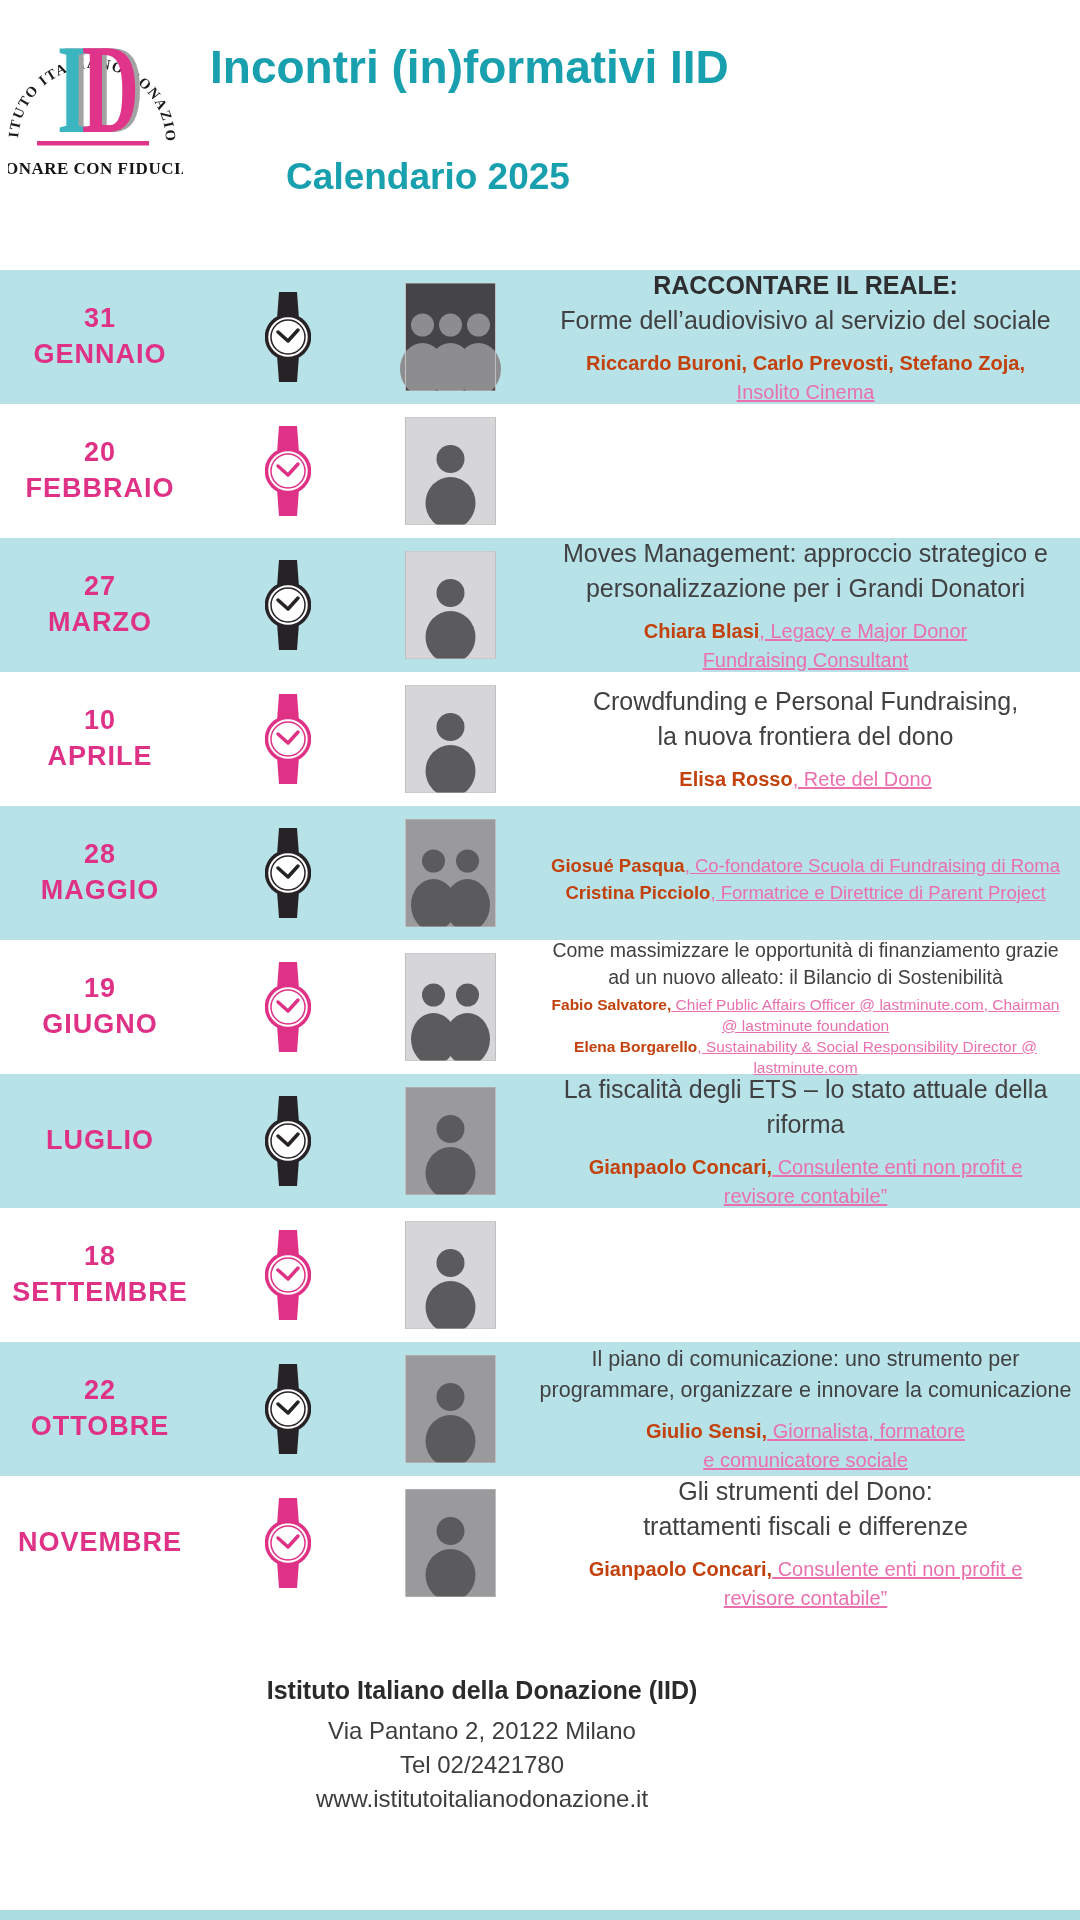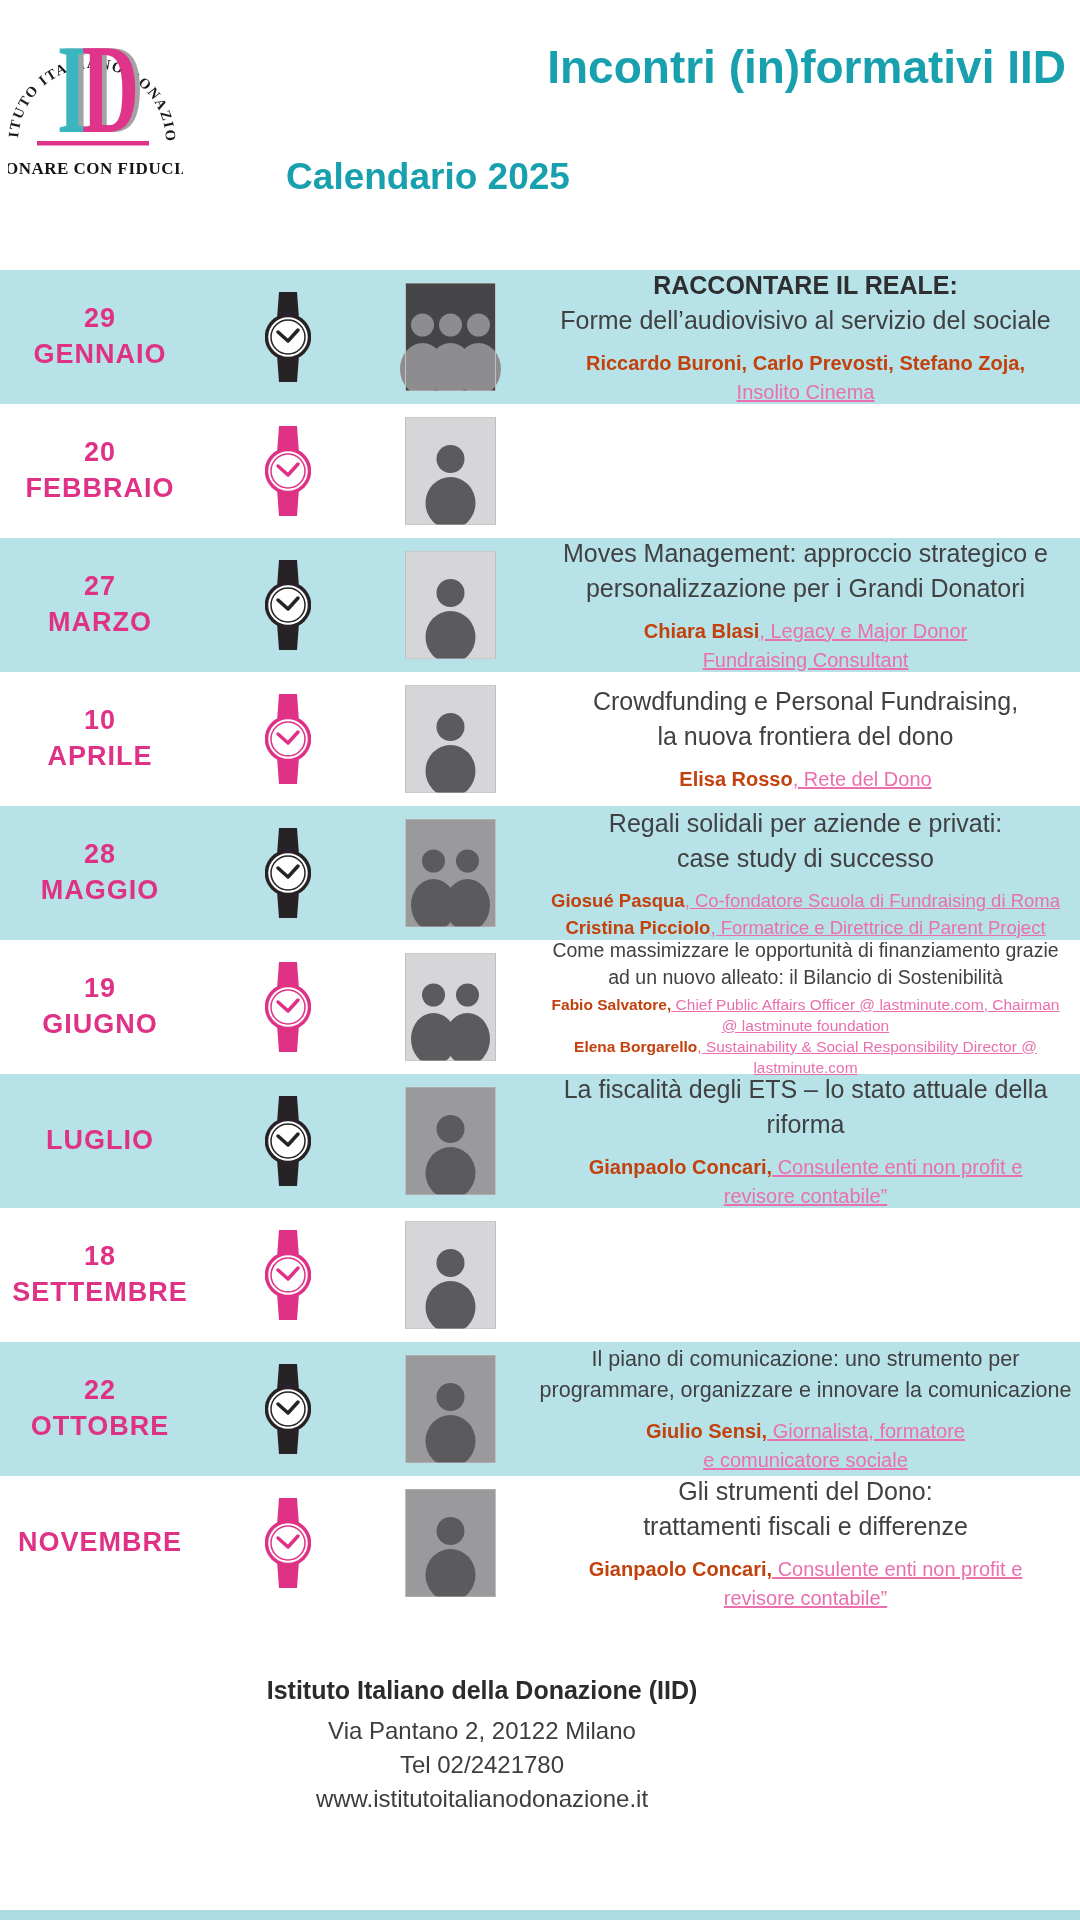--- a/index.html
+++ b/index.html
@@ -9,21 +9,21 @@
   
   .logo{position:absolute;left:8px;top:8px;width:175px;height:182px;}
   .arc-text{font-family:"Liberation Serif", serif;font-size:14.5px;font-weight:600;
             fill:#1c1c1c;letter-spacing:1.5px;}
   .mono{font-family:"Liberation Serif", serif;font-weight:700;font-size:128px;}
   .mono-shadow{fill:#a3a3a3;}
   .mono-i{fill:#3bb6c1;}
   .mono-d{fill:#e0338a;}
   .logo-tagline{font-family:"Liberation Serif", serif;font-weight:700;font-size:17px;
                 fill:#151515;letter-spacing:0.5px;}
-  .main-title{position:absolute;left:210px;right:14px;top:40px;text-align:right;
+  .main-title{position:absolute;left:210px;right:14px;top:40px;text-align:left;
               font-size:46px;font-weight:700;color:#18a0af;margin:0;}
   .subtitle{position:absolute;left:230px;top:148px;width:380px;text-align:center;
             font-size:37px;font-weight:700;color:#18a0af;margin:8px;}
 
   
   .calendar{position:absolute;top:270px;left:0;width:1080px;}
   .row{display:flex;align-items:center;height:134px;width:1080px;}
   .row-teal{background:#b7e2e7;}
   .row-white{background:#ffffff;}
   .date-cell{width:200px;text-align:center;color:#df3287;font-weight:700;
@@ -75,21 +75,21 @@
       <text class="logo-tagline" x="85" y="166" text-anchor="middle">DONARE CON FIDUCIA</text>
     </svg>
   </div>
 
   <h1 class="main-title">Incontri (in)formativi IID</h1>
   <h2 class="subtitle">Calendario 2025</h2>
 
   <main class="calendar" id="calendar">
       <div class="row row-teal">
         <div class="date-cell">
-          <div class="date-day">29</div>
+          <div class="date-day">31</div>
           <div class="date-month">GENNAIO</div>
         </div>
         <div class="watch-cell">
           <svg width="46" height="90" viewBox="0 0 46 90">
             <path d="M14 0 L32 0 L34 27 L12 27 Z" fill="#262226"></path>
             <path d="M12 63 L34 63 L32 90 L14 90 Z" fill="#262226"></path>
             <circle cx="23" cy="45" r="21.5" fill="#ffffff" stroke="#262226" stroke-width="3.5"></circle>
             <circle cx="23" cy="45" r="17" fill="none" stroke="#262226" stroke-width="1.5"></circle>
             <polyline points="13,40 23,49 33,38" fill="none" stroke="#262226" stroke-width="3.5" stroke-linecap="round" stroke-linejoin="round"></polyline>
           </svg>
@@ -223,24 +223,20 @@
           <svg width="109" height="108" viewBox="0 0 90 108">
             <rect x="0" y="0" width="90" height="108" fill="#9a9a9c"></rect>
             <circle cx="28" cy="42" r="11.5" fill="#5b5b5e"></circle>
             <ellipse cx="28" cy="86" rx="22.5" ry="26" fill="#5b5b5e"></ellipse>
             <circle cx="62" cy="42" r="11.5" fill="#5b5b5e"></circle>
             <ellipse cx="62" cy="86" rx="22.5" ry="26" fill="#5b5b5e"></ellipse>
             <rect x="0" y="0" width="90" height="108" fill="none" stroke="#bfbfbf" stroke-width="1"></rect>
           </svg>
         </div>
         <div class="text-cell">
-          <div class="event-title size-md">
-            <div class="title-line">Regali solidali per aziende e privati:</div>
-            <div class="title-line">case study di successo</div>
-          </div>
           <div class="event-speakers size-xs">
             <div class="speaker-line"><span class="sp-bold">Giosué Pasqua</span><span class="sp-normal">, Co-fondatore Scuola di Fundraising di Roma</span></div>
             <div class="speaker-line"><span class="sp-bold">Cristina Picciolo</span><span class="sp-normal">, Formatrice e Direttrice di Parent Project</span></div>
           </div>
         </div>
       </div>
       <div class="row row-white">
         <div class="date-cell">
           <div class="date-day">19</div>
           <div class="date-month">GIUGNO</div>

